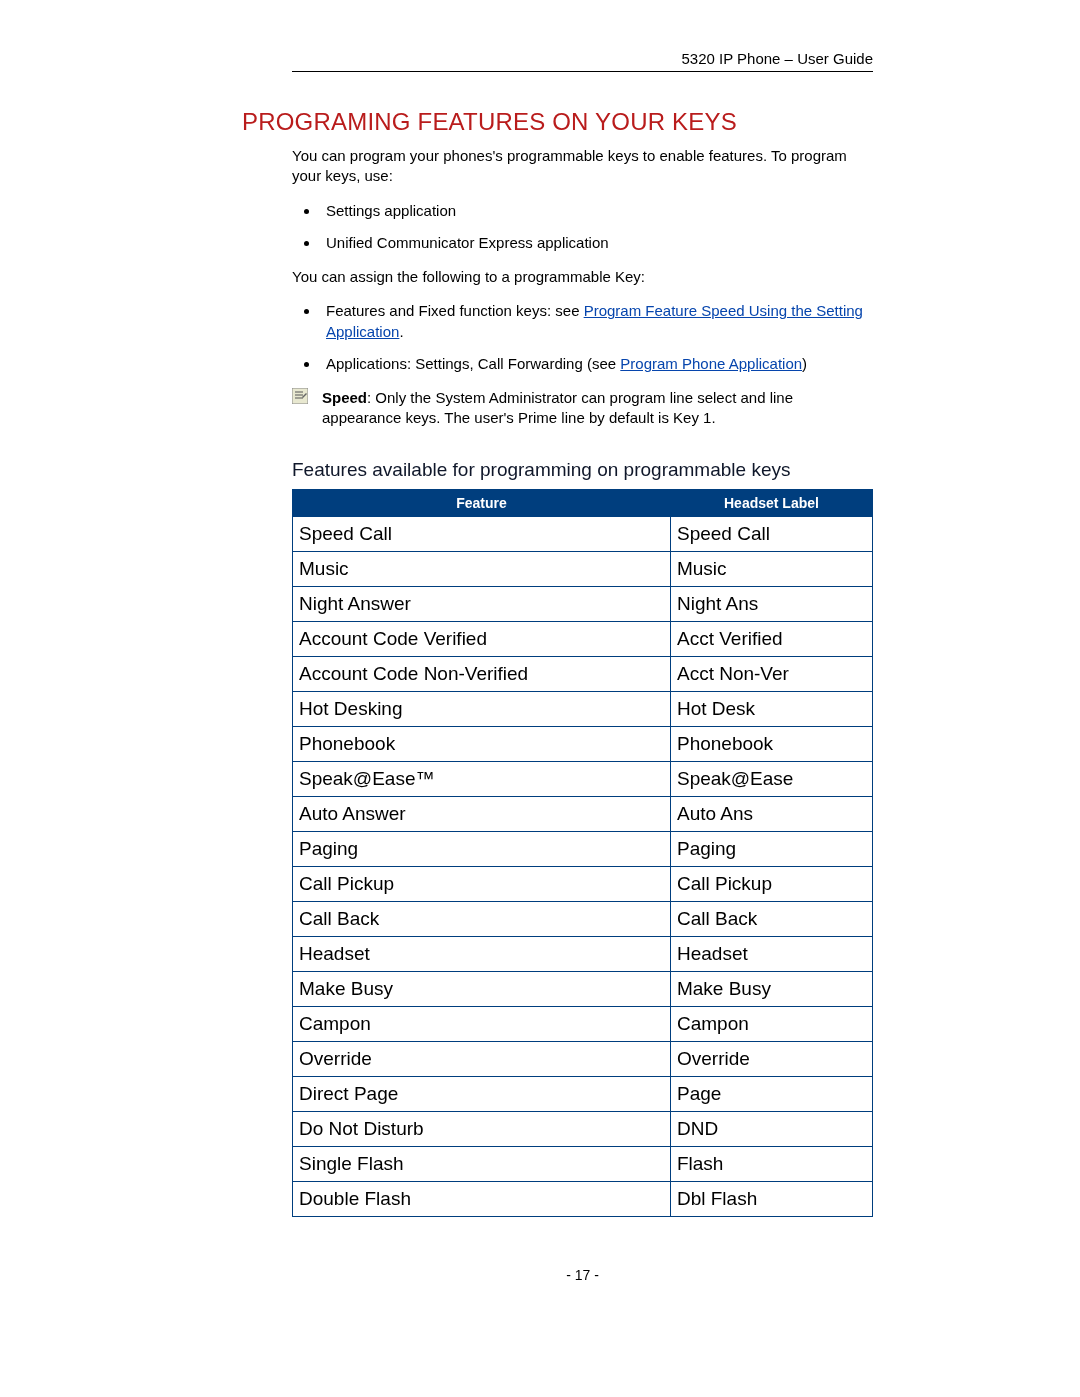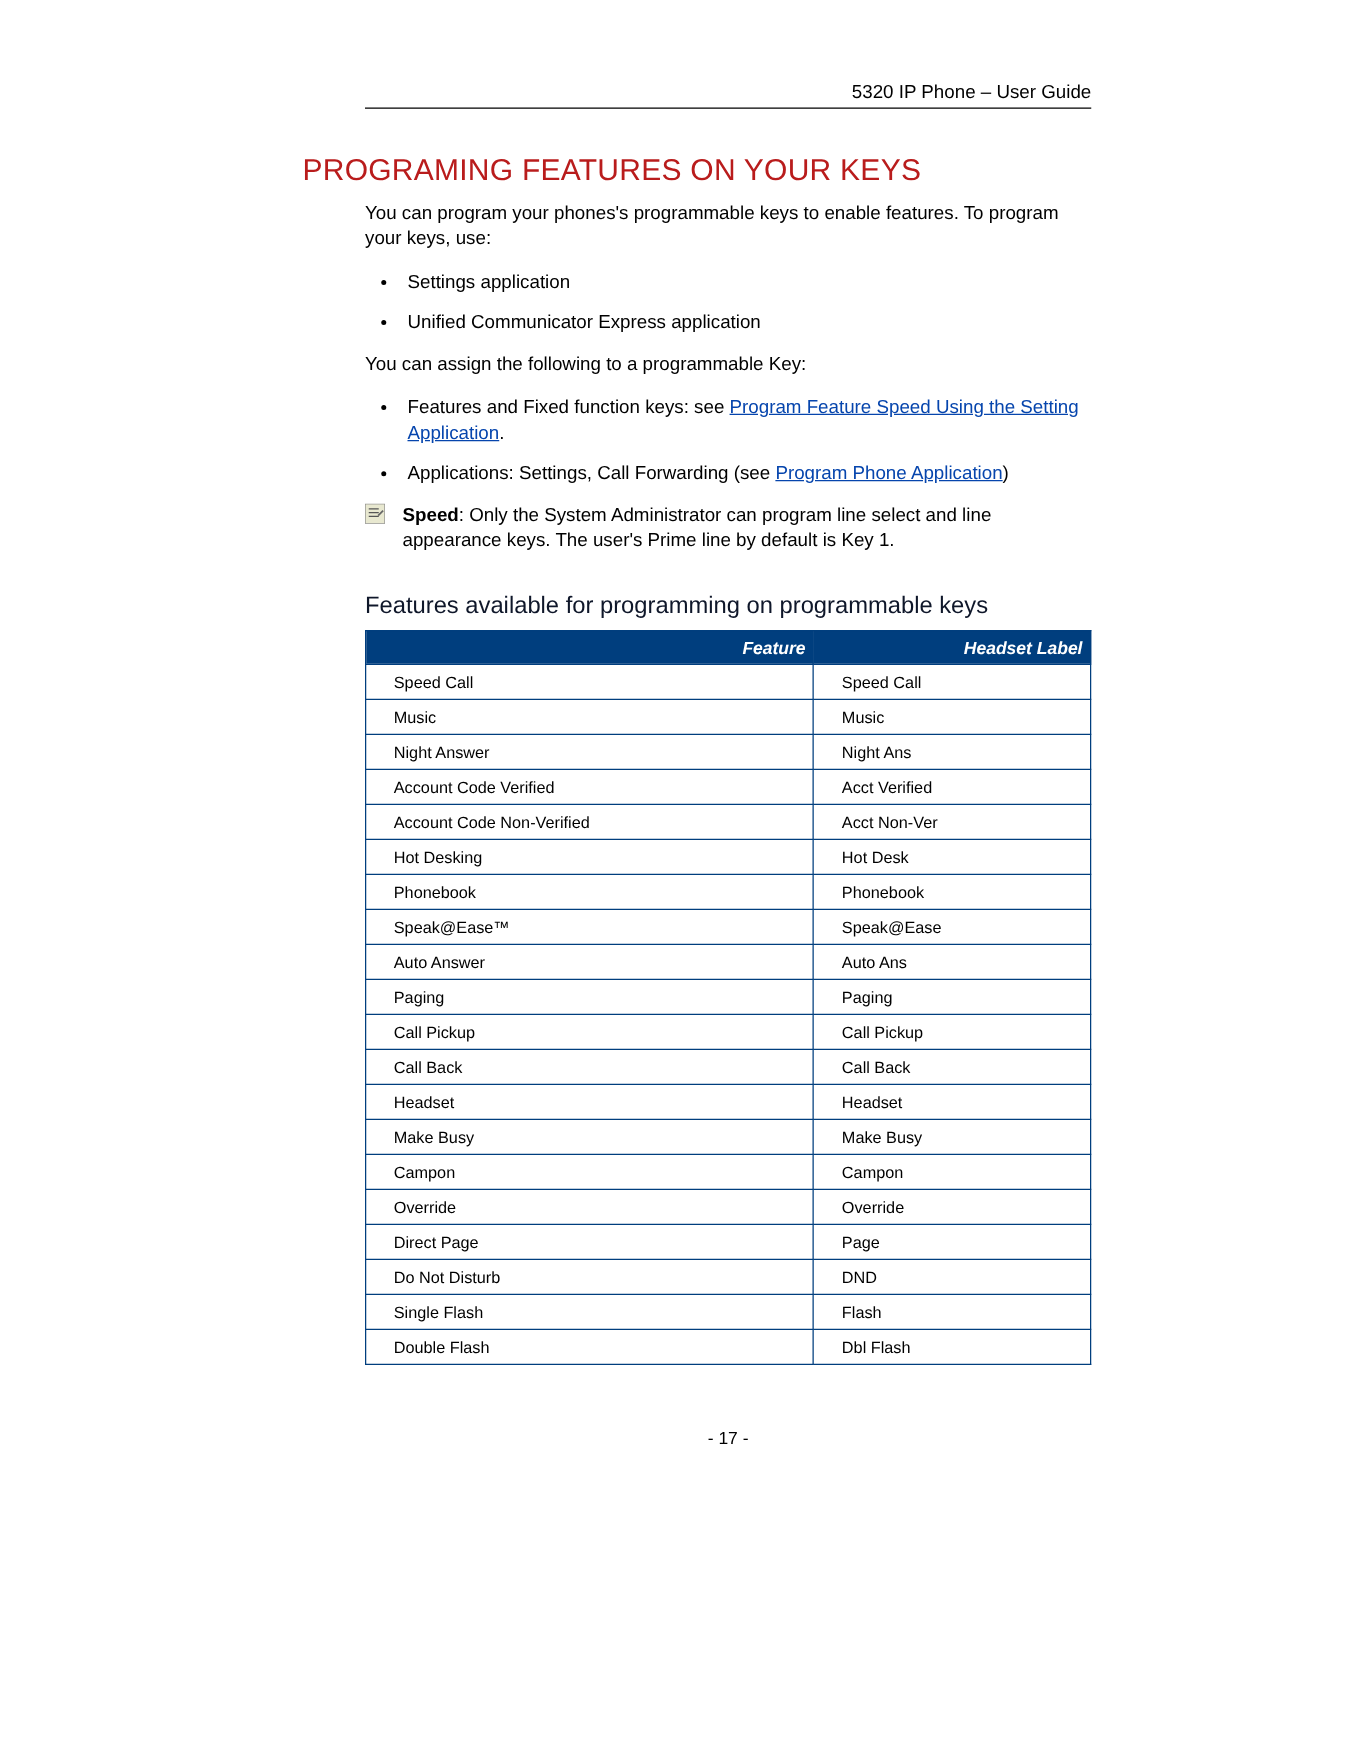--- a/index.html
+++ b/index.html
@@ -5,21 +5,21 @@
   body {
     margin: 0;
     padding: 0;
     background: #fff;
     font-family: Arial, Helvetica, sans-serif;
     color: #000;
     font-size: 15px;
   }
   .page {
     width: 876px;
-    margin: 15px auto;
+    margin: 0 auto;
     padding: 50px 105px 40px 190px;
     box-sizing: border-box;
   }
   .header-line {
     border-bottom: 1px solid #000;
     text-align: right;
     padding-bottom: 4px;
     font-size: 15px;
     margin-bottom: 36px;
   }
@@ -72,29 +72,28 @@
   table.feat {
     width: 100%;
     border-collapse: collapse;
     margin-top: 8px;
     font-size: 14px;
   }
   table.feat th {
     background: #003e7e;
     color: #fff;
     font-weight: bold;
-    text-align: right;
+    text-align: center;
     padding: 5px 6px;
     border: 1px solid #003e7e;
-    font-style: italic;
   }
   table.feat td {
     border: 1px solid #003e7e;
-    padding: 6px 22px;
-    font-size: 13px;
+    padding: 6px 6px;
+    font-size: 19px;
   }
   .footer {
     text-align: center;
     margin-top: 50px;
     font-size: 14px;
   }
   .italic { }
 </style>
 </head>
 <body>

